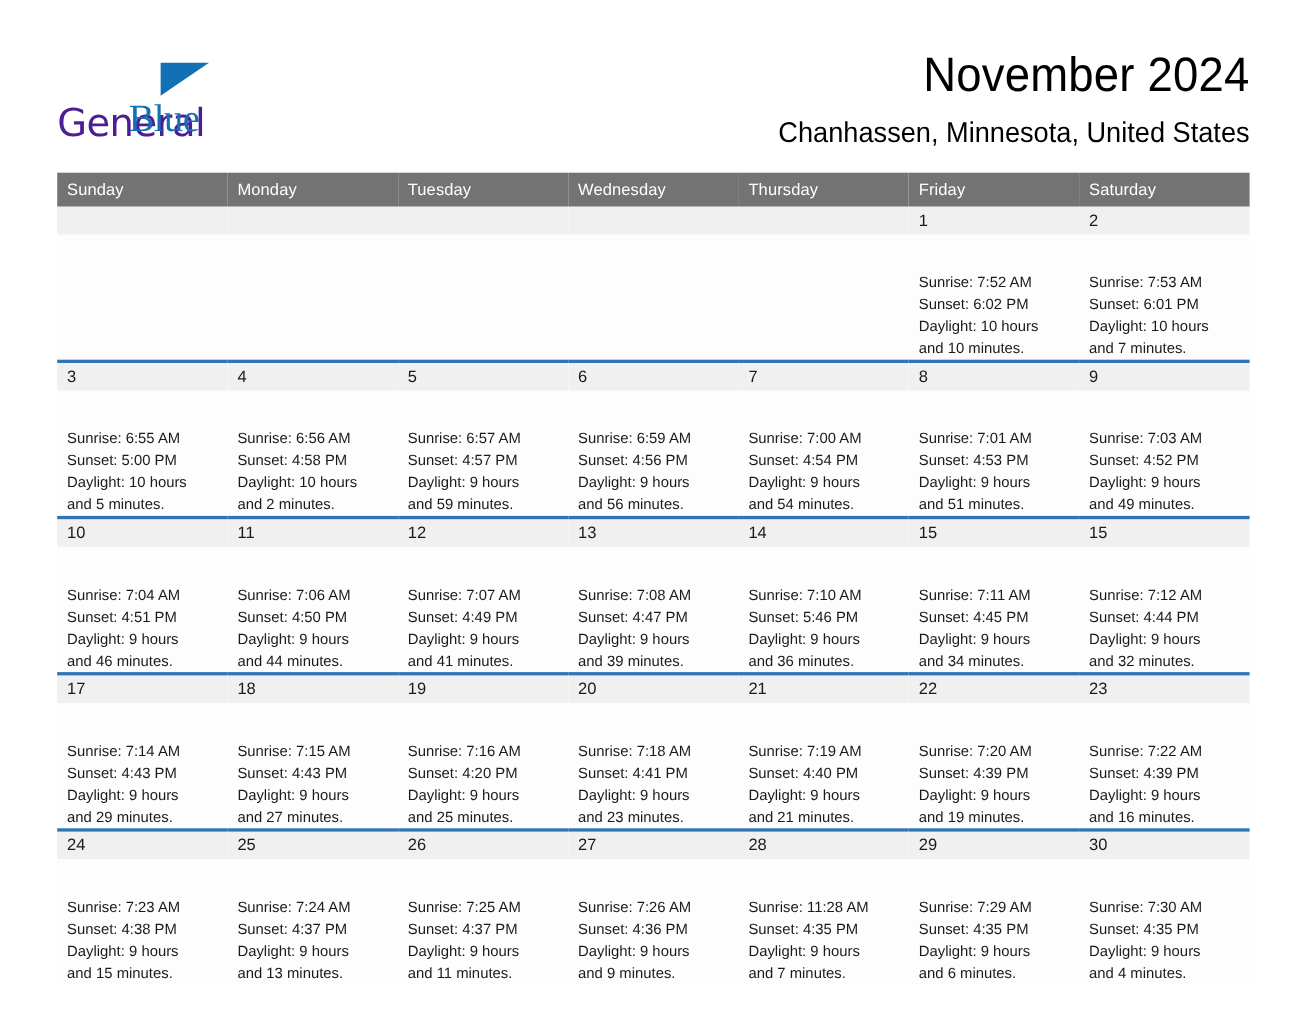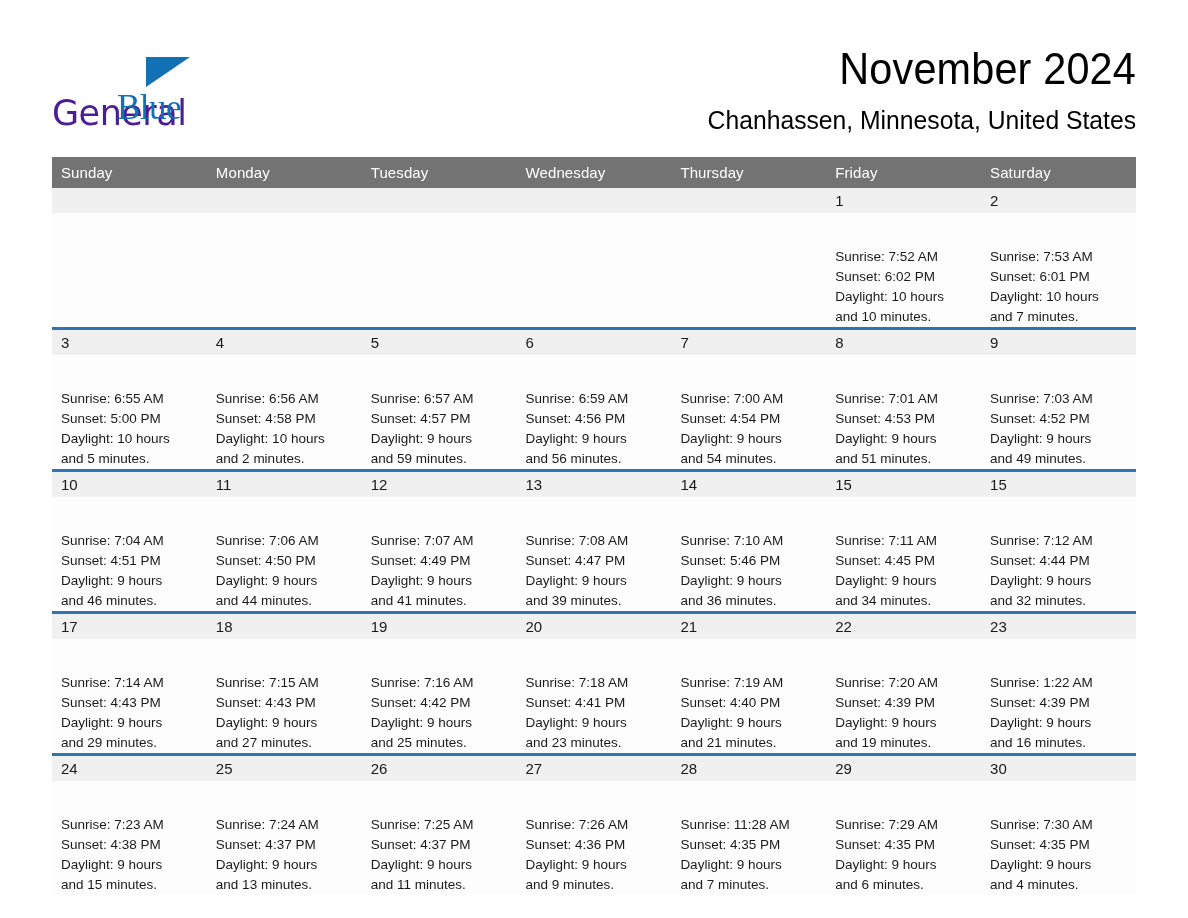--- a/index.html
+++ b/index.html
@@ -362,21 +362,21 @@
               <div>Sunrise: 7:15 AM</div>
               <div>Sunset: 4:43 PM</div>
               <div>Daylight: 9 hours</div>
               <div>and 27 minutes.</div>
             </div>
           </td>
           <td>
             <div class="daynum-band">19</div>
             <div class="cell-body">
               <div>Sunrise: 7:16 AM</div>
-              <div>Sunset: 4:42 PM</div>
+              <div>Sunset: 4:20 PM</div>
               <div>Daylight: 9 hours</div>
               <div>and 25 minutes.</div>
             </div>
           </td>
           <td>
             <div class="daynum-band">20</div>
             <div class="cell-body">
               <div>Sunrise: 7:18 AM</div>
               <div>Sunset: 4:41 PM</div>
               <div>Daylight: 9 hours</div>
@@ -397,21 +397,21 @@
             <div class="cell-body">
               <div>Sunrise: 7:20 AM</div>
               <div>Sunset: 4:39 PM</div>
               <div>Daylight: 9 hours</div>
               <div>and 19 minutes.</div>
             </div>
           </td>
           <td>
             <div class="daynum-band">23</div>
             <div class="cell-body">
-              <div>Sunrise: 1:22 AM</div>
+              <div>Sunrise: 7:22 AM</div>
               <div>Sunset: 4:39 PM</div>
               <div>Daylight: 9 hours</div>
               <div>and 16 minutes.</div>
             </div>
           </td>
         </tr>
         <tr class="week">
           <td>
             <div class="daynum-band">24</div>
             <div class="cell-body">

